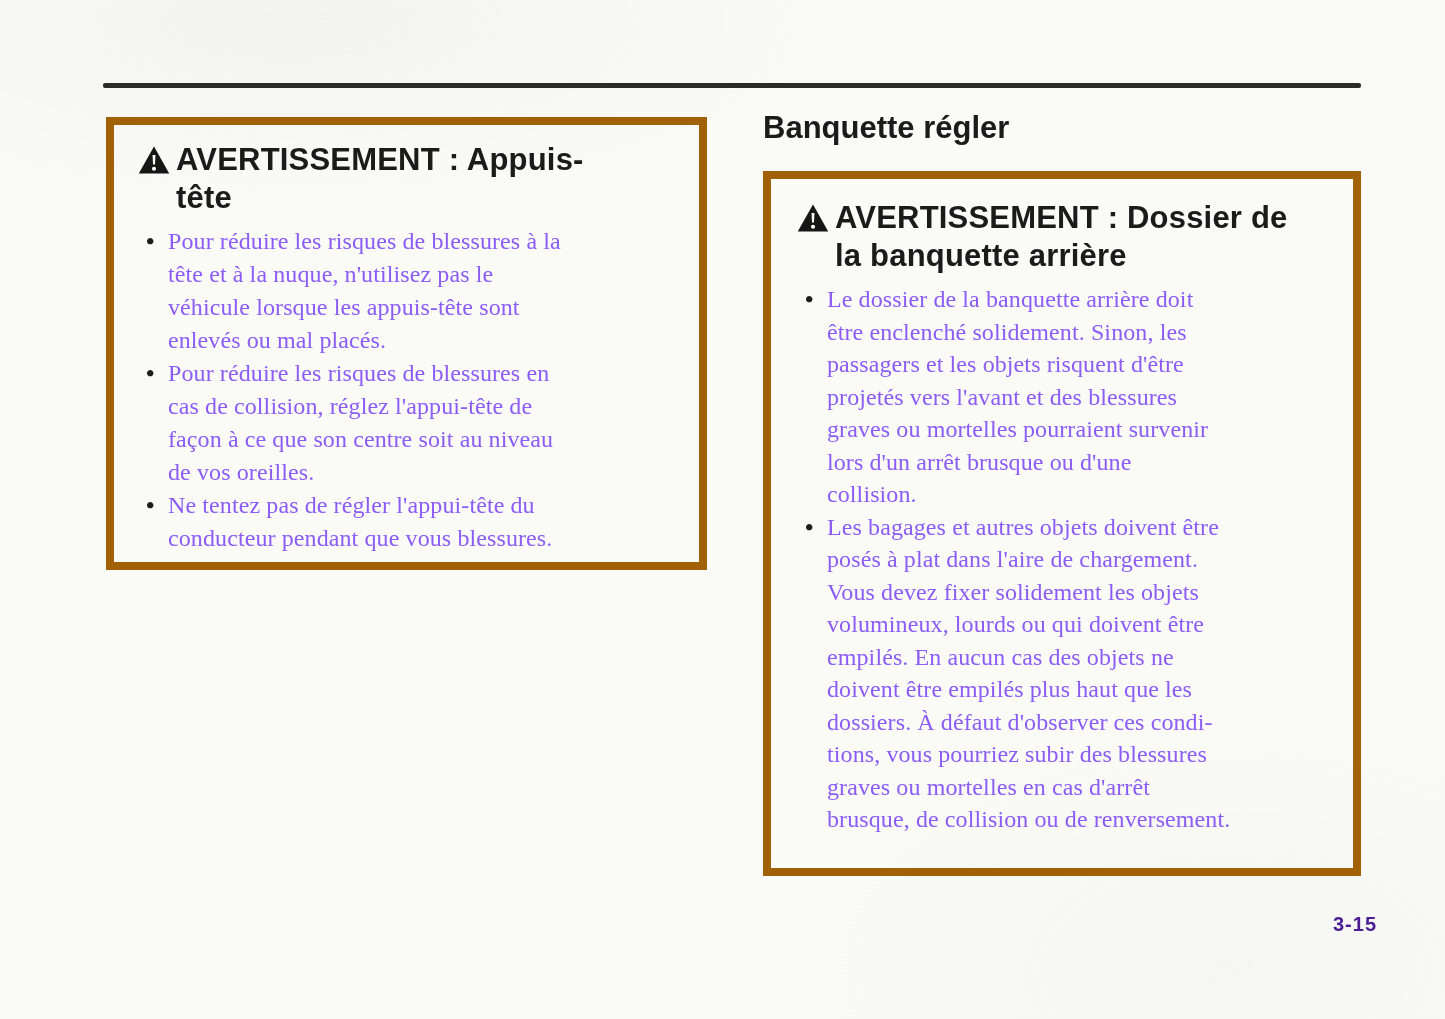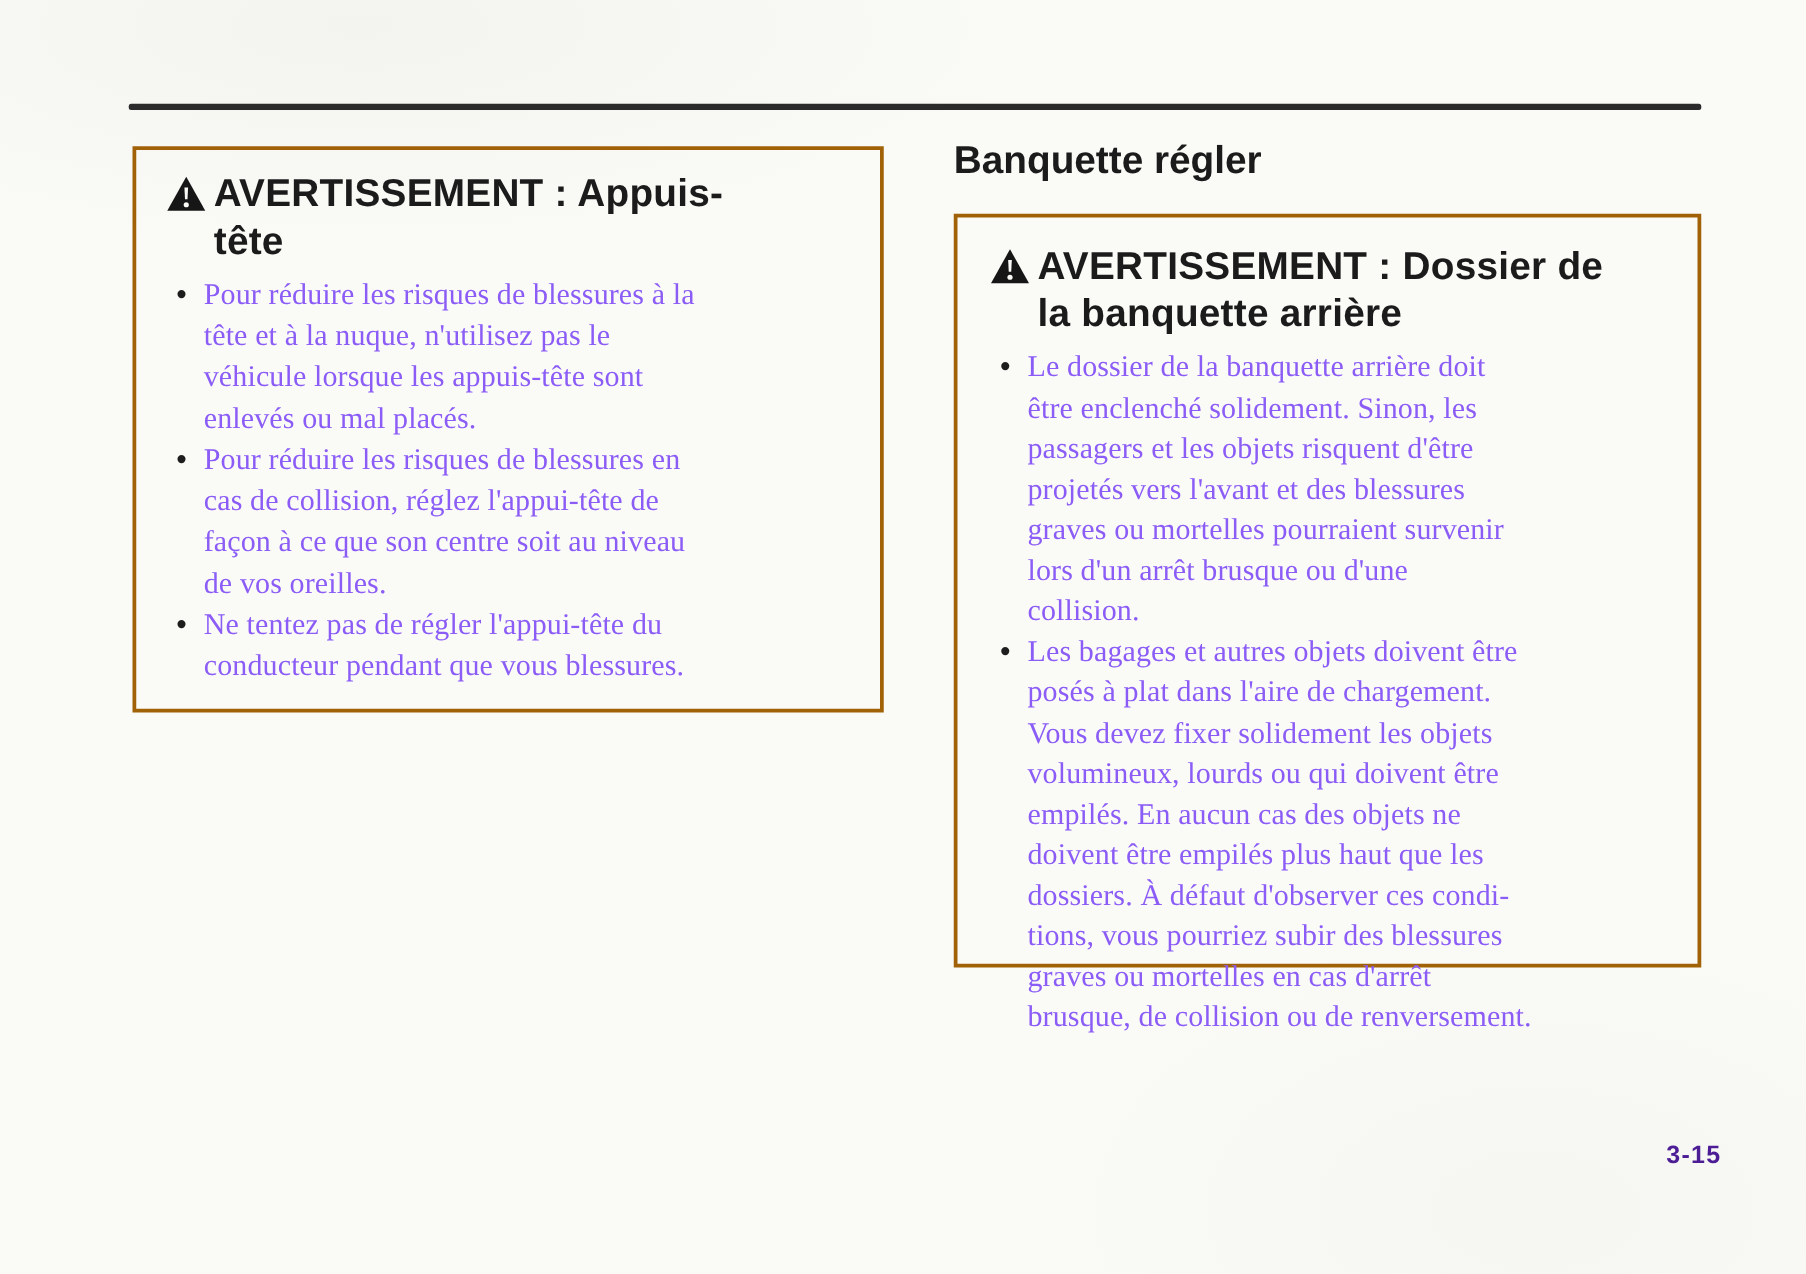--- a/index.html
+++ b/index.html
@@ -23,35 +23,35 @@
     left: 103px;
     top: 83px;
     width: 1258px;
     height: 5px;
     background: #2b2b2b;
     border-radius: 2px;
   }
   .warning-box {
     position: absolute;
     box-sizing: border-box;
-    border: 3px solid #a16207;
+    border: 8px solid #a16207;
     background: transparent;
   }
   .left-box {
     left: 106px;
     top: 117px;
     width: 601px;
     height: 453px;
     padding: 16px 20px 14px 24px;
   }
   .right-box {
     left: 763px;
     top: 171px;
     width: 598px;
-    height: 603px;
+    height: 705px;
     padding: 20px 30px 12px 26px;
   }
   .box-title {
     display: flex;
     align-items: flex-start;
   }
   .warn-icon {
     flex: 0 0 auto;
     width: 32px;
     height: 30px;

